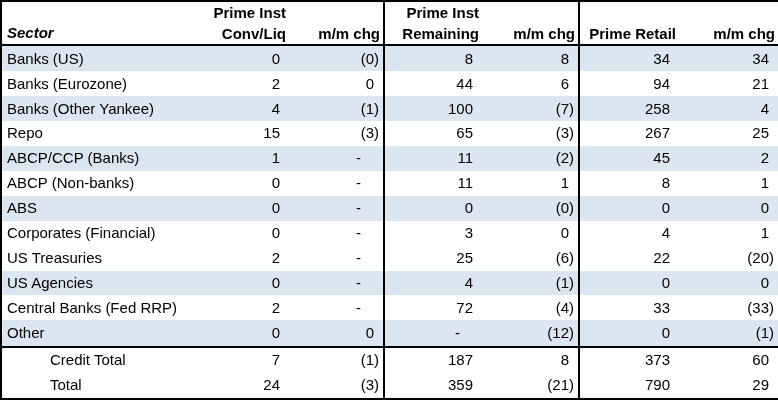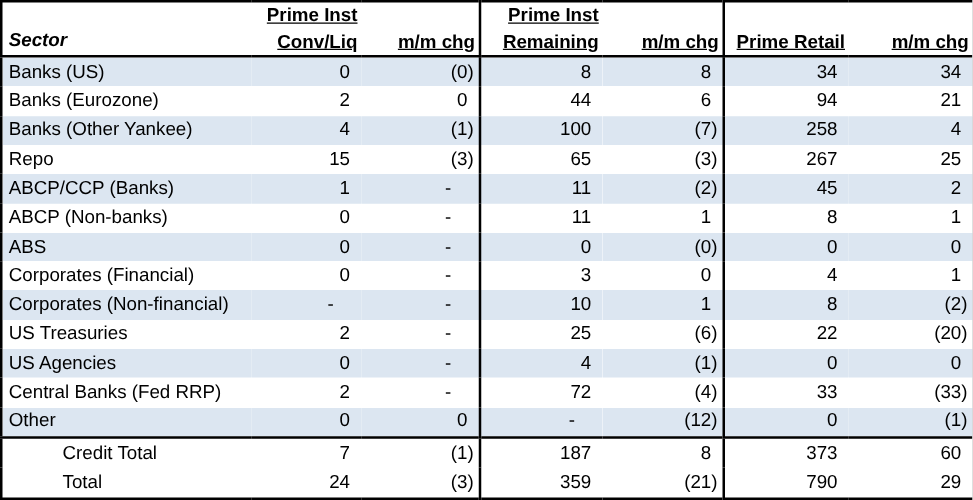--- a/index.html
+++ b/index.html
@@ -10,21 +10,21 @@
   }
   table {
     width:778px; height:400px; border-collapse:collapse; table-layout:fixed;
     border:2px solid var(--border); font-size:15px;
   }
   th, td {
     padding:0; margin:0; white-space:nowrap; overflow:hidden; height:20px;
     font-weight:normal; line-height:20px;
   }
   thead th { vertical-align:bottom; font-weight:bold; border-bottom:2px solid var(--border); }
-  thead .l1, thead .l2 { height:21px; line-height:21px; text-align:right; padding-right:3px;text-decoration:underline; }
+  thead .l1, thead .l2 { height:21px; line-height:21px; text-align:right; padding-right:3px; }
   thead .sector-h { text-align:left; padding-left:5px; padding-bottom:1px;font-style:italic; }
   td.sector { text-align:left; padding-left:5px; }
   td.num { text-align:right; }
   td.paren { padding-right:4px; }
   td.plain { padding-right:9px; }
   td.dash  { padding-right:22px; }
   .vline { border-right:2px solid var(--border); }
   tr.stripe td { background:var(--stripe); }
   tr.total-first td { border-top:2px solid var(--border); }
   tr.total td.sector { font-weight:normal;padding-left:48px; }
@@ -138,29 +138,20 @@
         </tr>
         <tr>
           <td class="sector">Corporates (Financial)</td>
           <td class="num plain">0</td>
           <td class="num dash vline">-</td>
           <td class="num plain">3</td>
           <td class="num plain vline">0</td>
           <td class="num plain">4</td>
           <td class="num plain">1</td>
         </tr>
-        <tr class="stripe">
-          <td class="sector">Corporates (Non-financial)</td>
-          <td class="num dash">-</td>
-          <td class="num dash vline">-</td>
-          <td class="num plain">10</td>
-          <td class="num plain vline">1</td>
-          <td class="num plain">8</td>
-          <td class="num paren">(2)</td>
-        </tr>
         <tr>
           <td class="sector">US Treasuries</td>
           <td class="num plain">2</td>
           <td class="num dash vline">-</td>
           <td class="num plain">25</td>
           <td class="num paren vline">(6)</td>
           <td class="num plain">22</td>
           <td class="num paren">(20)</td>
         </tr>
         <tr class="stripe">

